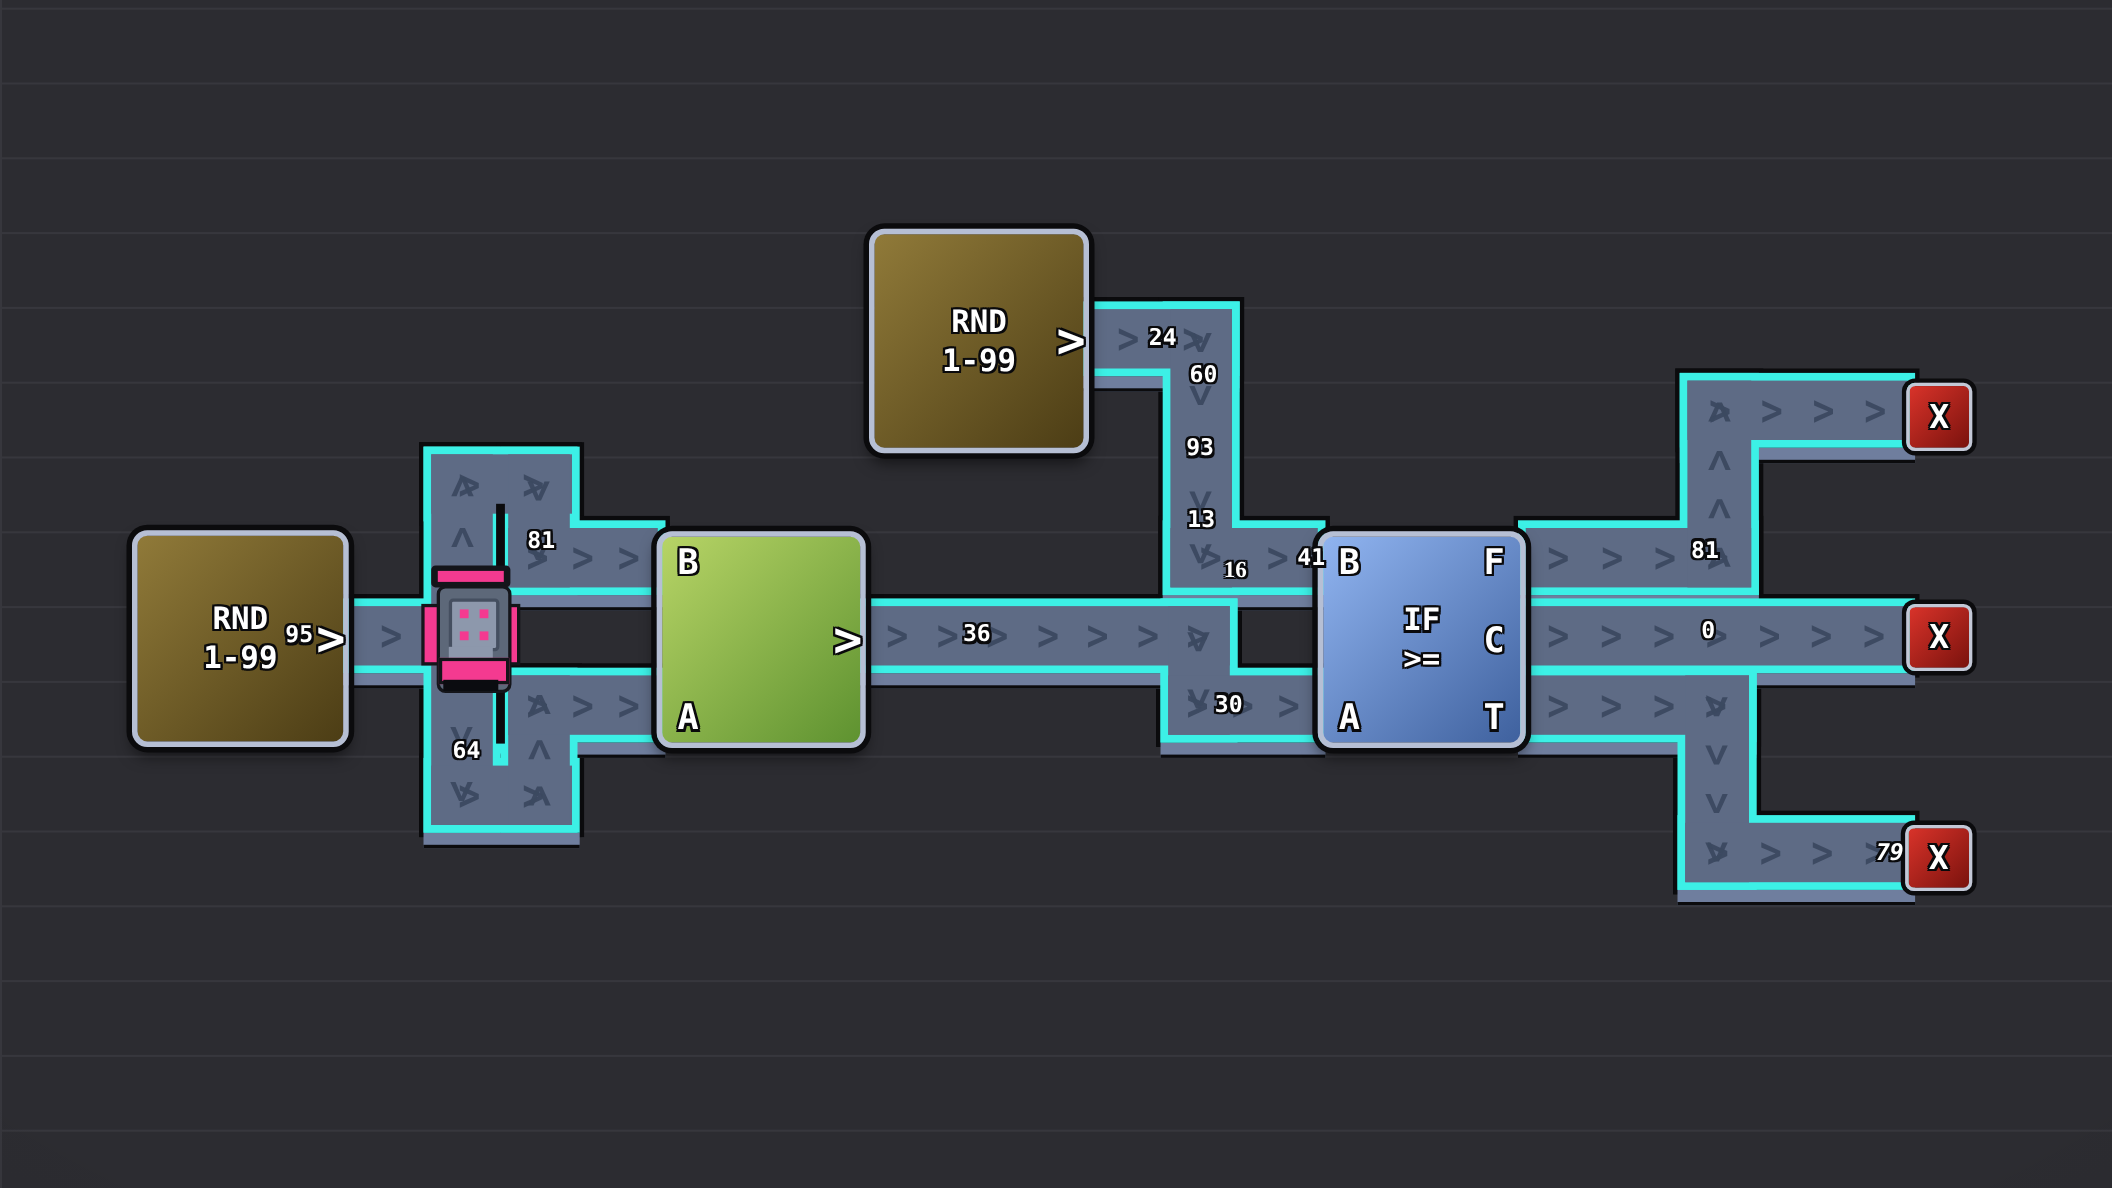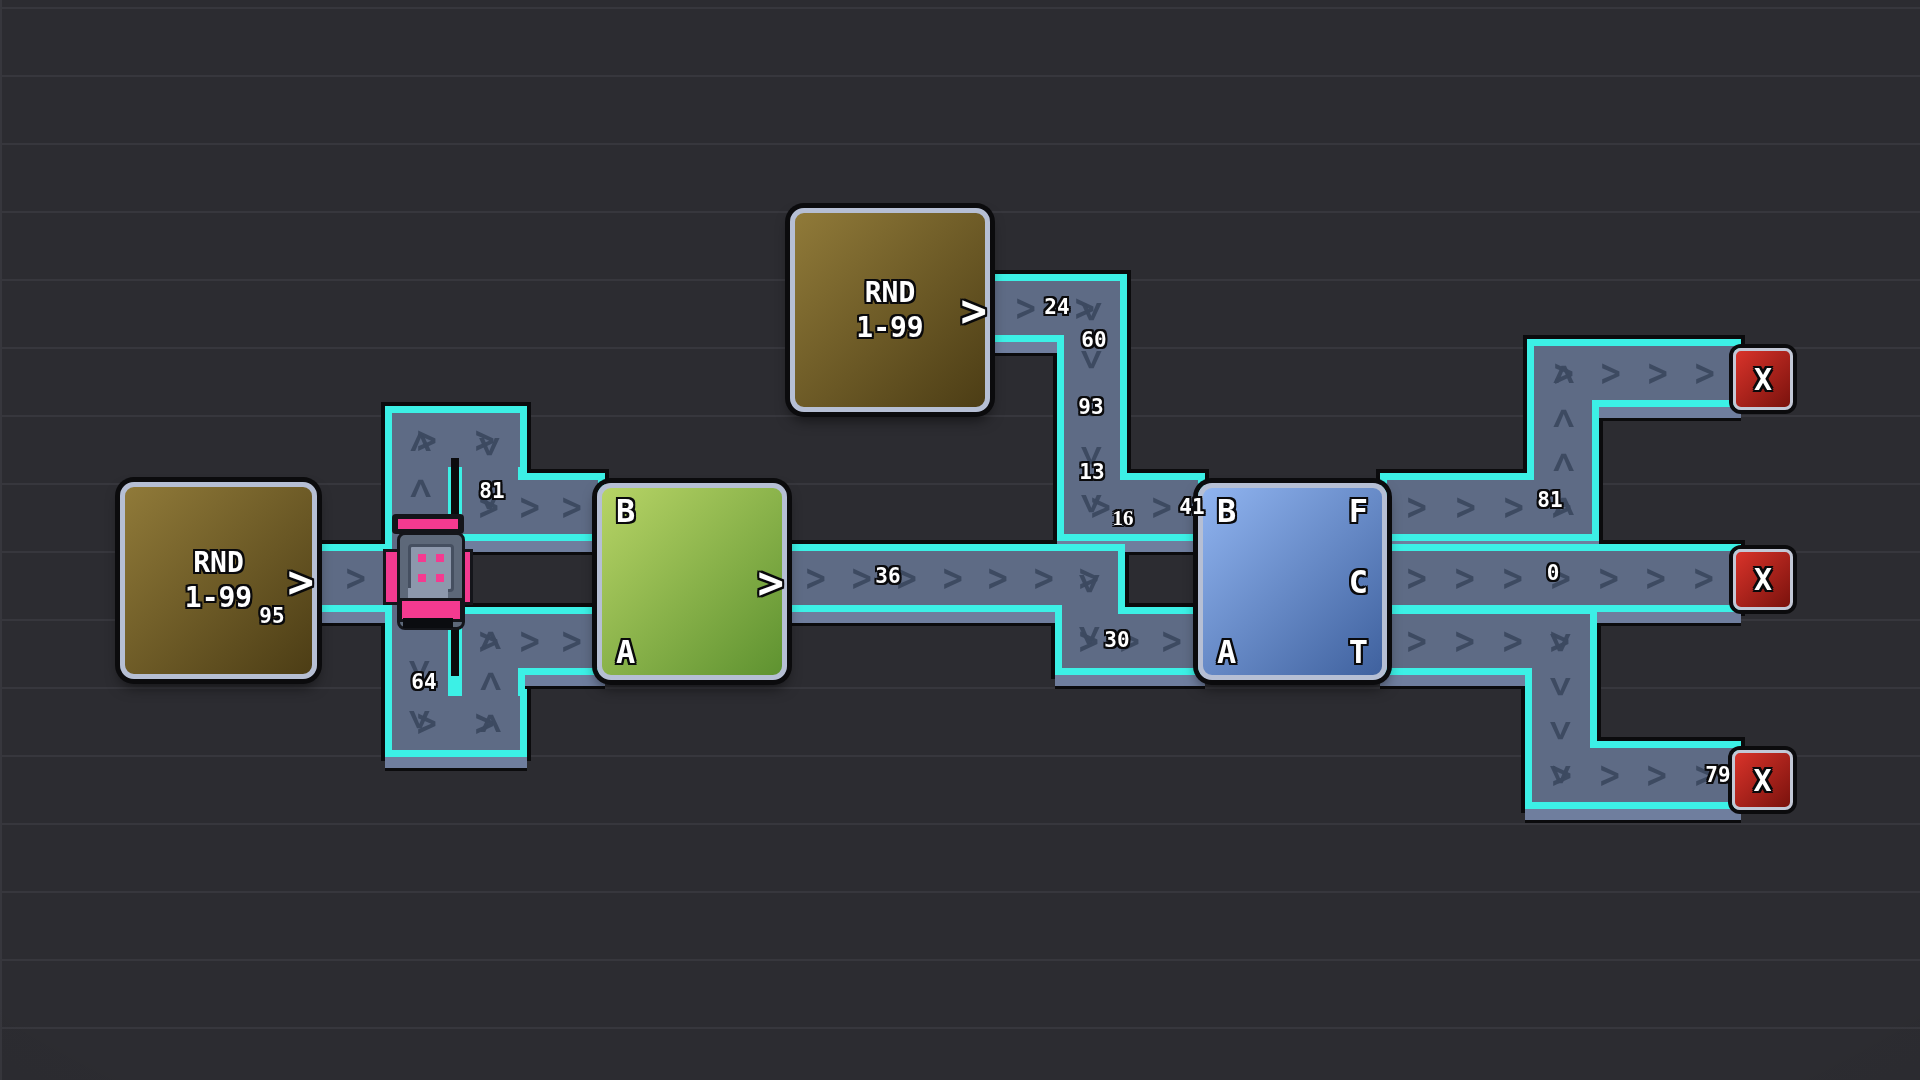--- a/index.html
+++ b/index.html
@@ -243,20 +243,24 @@
         <div class="txt">1-99</div>
       </div>
       <div class="out-arrow txt">&gt;</div>
     </div>
     <div class="abs node" style="left: 597px; top: 483px; width: 180px; height: 187px; z-index: 20; background: linear-gradient(135deg, rgb(183, 212, 102), rgb(94, 146, 48));">
       <div class="port txt" style="left: 14px; top: 4px;">B</div>
       <div class="port txt" style="left: 14px; bottom: 4px;">A</div>
       <div class="out-arrow txt">&gt;</div>
     </div>
     <div class="abs node" style="left: 1198px; top: 483px; width: 179px; height: 187px; z-index: 20; background: linear-gradient(135deg, rgb(144, 180, 240), rgb(63, 97, 158));">
+      <div class="node-label">
+        <div class="txt">IF</div>
+        <div class="txt">&gt;=</div>
+      </div>
       <div class="port txt" style="left: 14px; top: 4px;">B</div>
       <div class="port txt" style="left: 14px; bottom: 4px;">A</div>
       <div class="port txt" style="right: 14px; top: 4px;">F</div>
       <div class="port txt" style="right: 14px; top: 50%; transform: translateY(-50%);">C</div>
       <div class="port txt" style="right: 14px; bottom: 4px;">T</div>
     </div>
     <div class="abs exit" style="left: 1733px; top: 348px; width: 54px; height: 56px; z-index: 20; background: linear-gradient(135deg, rgb(217, 51, 42), rgb(122, 18, 13));">
       <span class="txt">X</span>
     </div>
     <div class="abs exit" style="left: 1733px; top: 549px; width: 54px; height: 55px; z-index: 20; background: linear-gradient(135deg, rgb(217, 51, 42), rgb(122, 18, 13));">
@@ -274,28 +278,28 @@
       <div class="abs" style="left: 22px; top: 34px; width: 40px; height: 42px; background: rgb(141, 152, 172); border: 3px solid rgb(69, 79, 96); border-radius: 4px;">
         <div class="abs" style="left: 7px; top: 7px; width: 8px; height: 8px; background: rgb(244, 58, 144);"></div>
         <div class="abs" style="left: 25px; top: 7px; width: 8px; height: 8px; background: rgb(244, 58, 144);"></div>
         <div class="abs" style="left: 7px; top: 27px; width: 8px; height: 8px; background: rgb(244, 58, 144);"></div>
         <div class="abs" style="left: 25px; top: 27px; width: 8px; height: 8px; background: rgb(244, 58, 144);"></div>
       </div>
       <div class="abs" style="left: 22px; top: 78px; width: 40px; height: 12px; background: rgb(141, 152, 172);"></div>
       <div class="abs" style="left: 13px; top: 88px; width: 58px; height: 18px; background: rgb(244, 58, 144); border: 3px solid rgb(20, 21, 26);"></div>
       <div class="abs" style="left: 17px; top: 108px; width: 50px; height: 10px; background: rgb(11, 12, 16);"></div>
     </div>
-    <span class="abs txt pipe-value" style="left: 272px; top: 577px; z-index: 60; color: rgb(255, 255, 255); margin-top: 39px;">95</span>
+    <span class="abs txt pipe-value" style="left: 272px; top: 577px; z-index: 60; color: rgb(255, 255, 255);">95</span>
     <span class="abs txt pipe-value" style="left: 492px; top: 491px; z-index: 60; color: rgb(255, 255, 255);">81</span>
     <span class="abs txt pipe-value" style="left: 424px; top: 682px; z-index: 60; color: rgb(255, 255, 255);">64</span>
     <span class="abs txt pipe-value" style="left: 888px; top: 576px; z-index: 60; color: rgb(255, 255, 255);">36</span>
     <span class="abs txt pipe-value" style="left: 1117px; top: 640px; z-index: 60; color: rgb(255, 255, 255);">30</span>
     <span class="abs txt pipe-value" style="left: 1057px; top: 307px; z-index: 60; color: rgb(255, 255, 255);">24</span>
     <span class="abs txt pipe-value" style="left: 1094px; top: 340px; z-index: 60; color: rgb(255, 255, 255);">60</span>
     <span class="abs txt pipe-value" style="left: 1091px; top: 407px; z-index: 60; color: rgb(255, 255, 255);">93</span>
     <span class="abs txt pipe-value" style="left: 1092px; top: 472px; z-index: 60; color: rgb(255, 255, 255);">13</span>
     <span class="abs txt pipe-value" style="left: 1123px; top: 518px; z-index: 60; color: rgb(255, 255, 255); font-family: Liberation Serif, serif;">16</span>
     <span class="abs txt pipe-value" style="left: 1192px; top: 507px; z-index: 60; color: rgb(255, 255, 255);">41</span>
     <span class="abs txt pipe-value" style="left: 1550px; top: 500px; z-index: 60; color: rgb(255, 255, 255);">81</span>
     <span class="abs txt pipe-value" style="left: 1553px; top: 573px; z-index: 60; color: rgb(255, 255, 255);">0</span>
-    <span class="abs txt pipe-value" style="left: 1718px; top: 775px; z-index: 60; color: rgb(255, 255, 255);">79</span>
+    <span class="abs txt pipe-value" style="left: 1718px; top: 775px; z-index: 60; color: rgb(255, 255, 255); font-style: italic;">79</span>
     <div class="abs vignette" style="left: 0px; top: 0px; width: 1920px; height: 1080px; z-index: 8;"></div>
   </div>
 
 </body></html>

